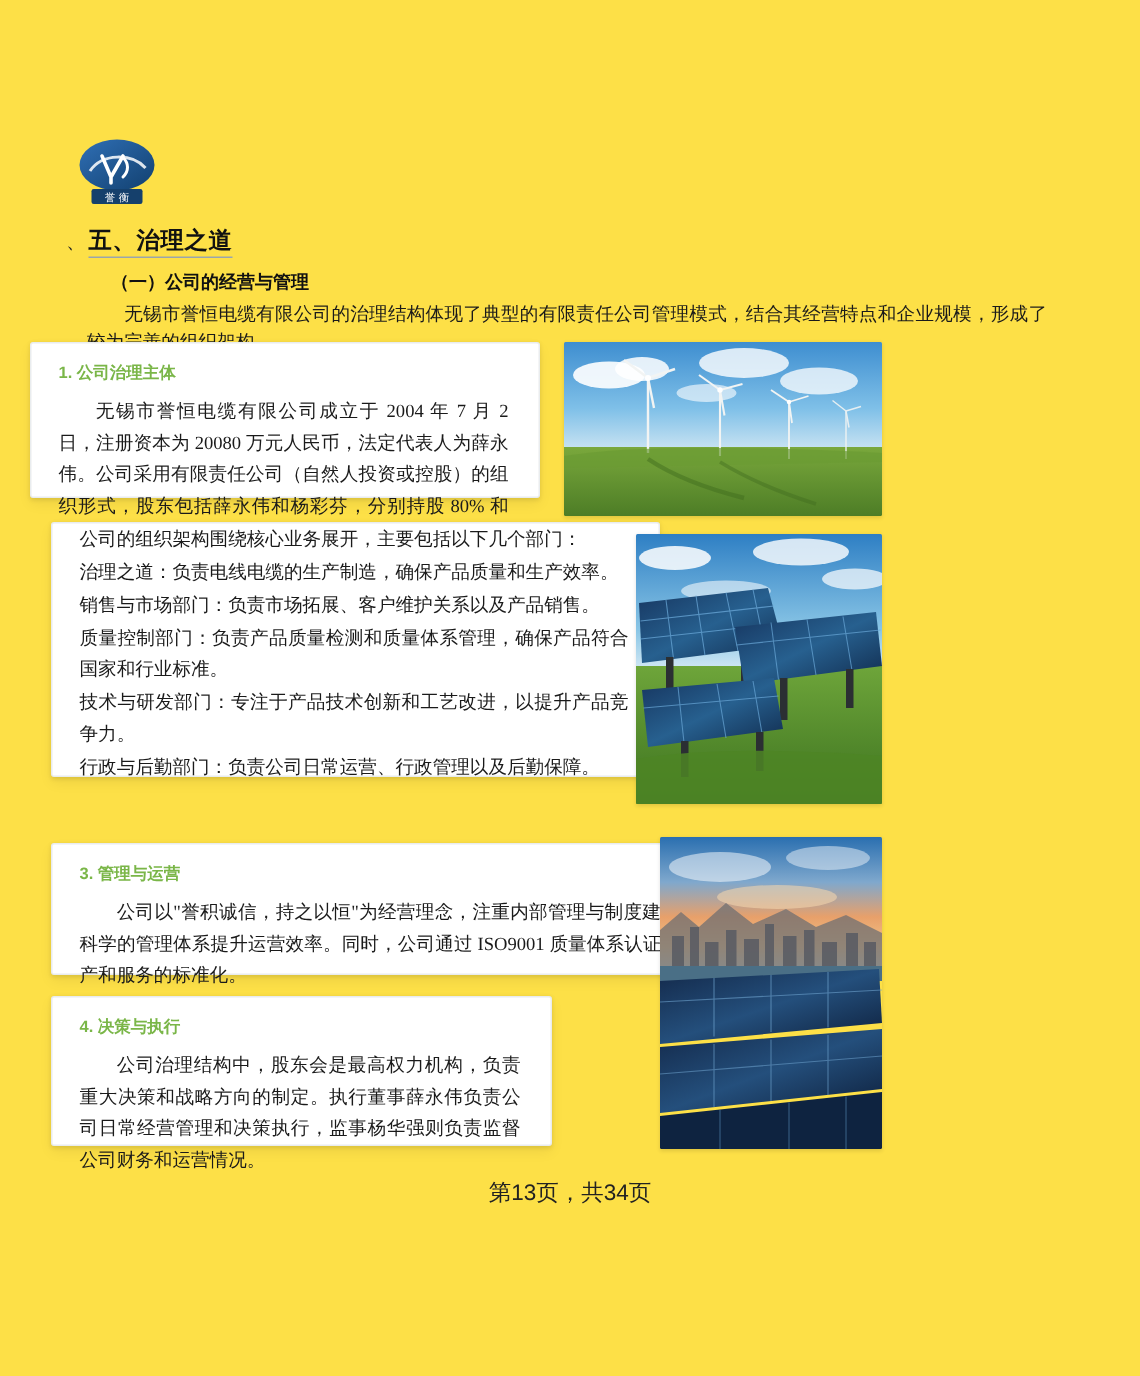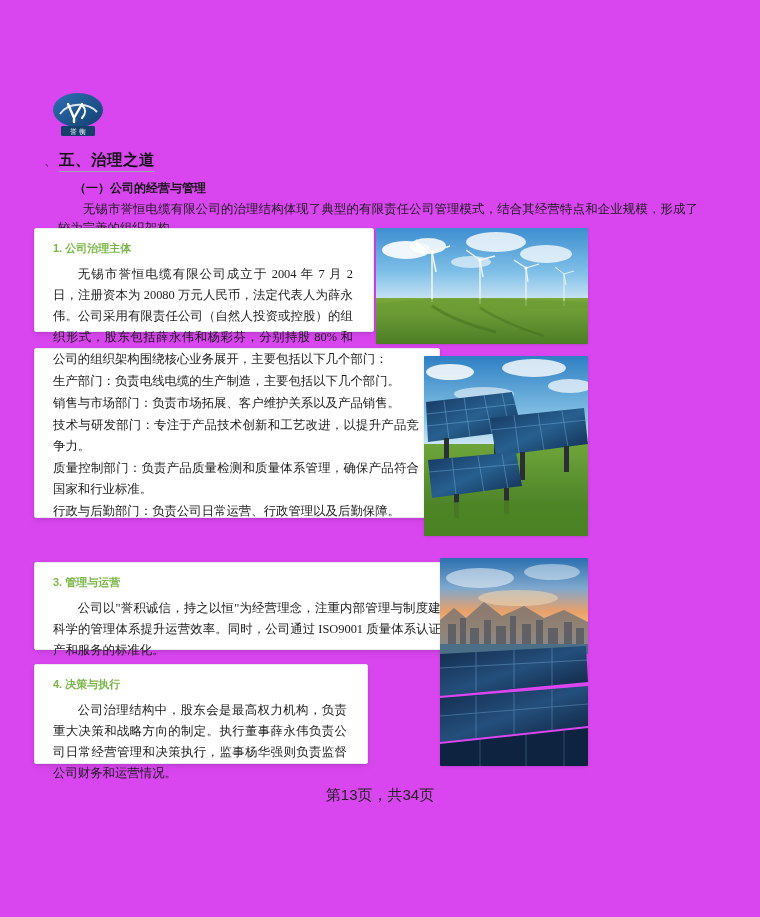--- a/index.html
+++ b/index.html
@@ -13,21 +13,21 @@
     position: relative;
     font-family: "Liberation Serif", "DejaVu Serif", serif;
     color: #1a1a1a;
     overflow: hidden;
   }
   .page {
     position: absolute;
     left: 0; top: 0;
     width: 760px;
     height: 917px;
-    background: #d946ef;
+    background: #fde047;
   }
 
   
   .logo {
     position: absolute;
     left: 52px;
     top: 92px;
     width: 52px;
     height: 48px;
   }
@@ -104,21 +104,21 @@
     text-align: justify;
   }
   .card-body p {
     margin: 0 0 1px 0;
   }
   .card-body p.indent {
     text-indent: 2em;
   }
 
   
-  #card1 { left: 34px; top: 228px; width: 340px; height: 104px; }
+  #card1 { left: 20px; top: 228px; width: 340px; height: 104px; }
   #card2 { left: 34px; top: 348px; width: 406px; height: 170px; }
   #card3 { left: 34px; top: 562px; width: 478px; height: 88px; }
   #card4 { left: 34px; top: 664px; width: 334px; height: 100px; }
 
   
   .photo {
     position: absolute;
     overflow: hidden;
     border-radius: 1px;
     box-shadow: 0 1px 3px rgba(0,0,0,0.12);
@@ -175,24 +175,24 @@
   <div class="card" id="card1">
     <div class="card-title">1. 公司治理主体</div>
     <div class="card-body">
       <p class="indent">无锡市誉恒电缆有限公司成立于 2004 年 7 月 2 日，注册资本为 20080 万元人民币，法定代表人为薛永伟。公司采用有限责任公司（自然人投资或控股）的组织形式，股东包括薛永伟和杨彩芬，分别持股 80% 和 20%。薛永伟担任执行董事，杨华强担任监事。</p>
     </div>
   </div>
 
   <div class="card" id="card2">
     <div class="card-body">
       <p>公司的组织架构围绕核心业务展开，主要包括以下几个部门：</p>
-      <p>生产部门：负责电线电缆的生产制造，主要包括以下几个部门。</p>
+      <p>治理之道：负责电线电缆的生产制造，确保产品质量和生产效率。</p>
       <p>销售与市场部门：负责市场拓展、客户维护关系以及产品销售。</p>
+      <p>质量控制部门：负责产品质量检测和质量体系管理，确保产品符合国家和行业标准。</p>
       <p>技术与研发部门：专注于产品技术创新和工艺改进，以提升产品竞争力。</p>
-      <p>质量控制部门：负责产品质量检测和质量体系管理，确保产品符合国家和行业标准。</p>
       <p>行政与后勤部门：负责公司日常运营、行政管理以及后勤保障。</p>
     </div>
   </div>
 
   <div class="card" id="card3">
     <div class="card-title">3. 管理与运营</div>
     <div class="card-body">
       <p class="indent">公司以"誉积诚信，持之以恒"为经营理念，注重内部管理与制度建设，通过科学的管理体系提升运营效率。同时，公司通过 ISO9001 质量体系认证，确保生产和服务的标准化。</p>
     </div>
   </div>

